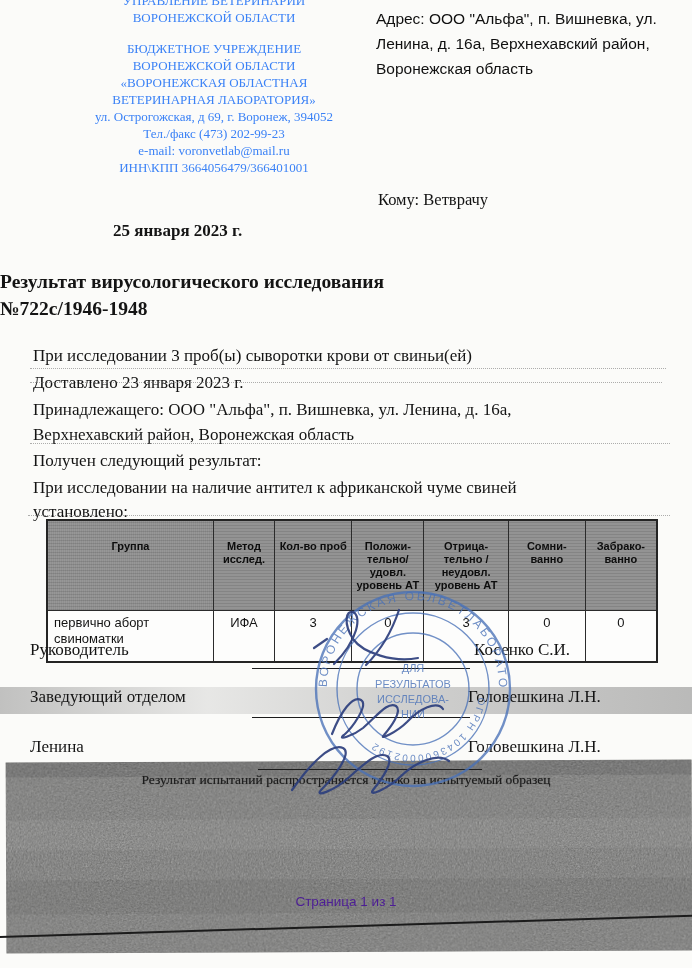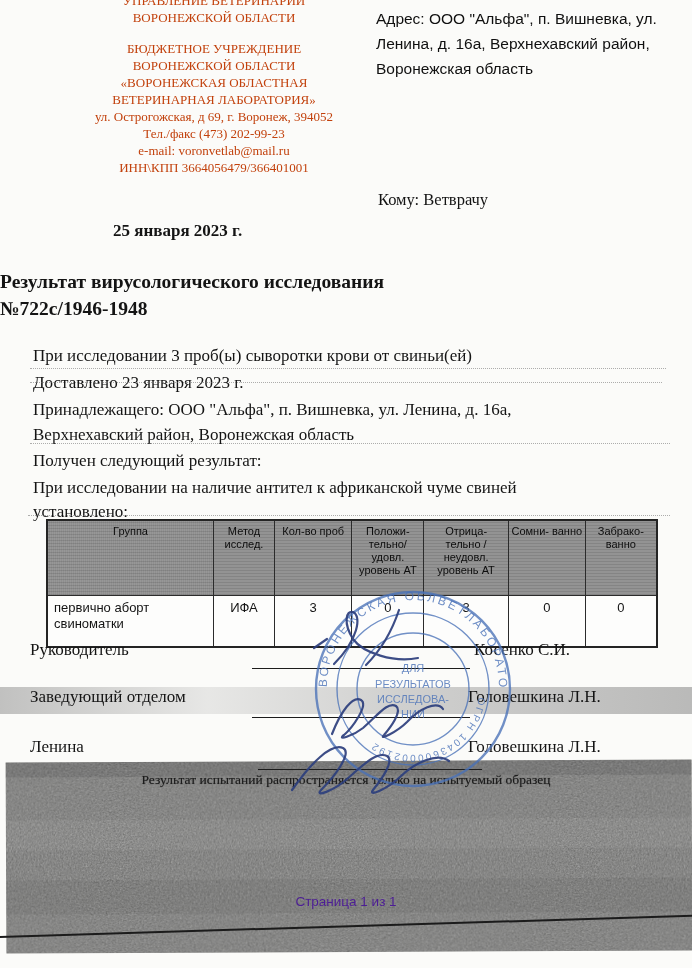--- a/index.html
+++ b/index.html
@@ -1,39 +1,39 @@
 <!DOCTYPE html>
 <html><head>
 <meta charset="utf-8">
 <style>
   html,body{margin:0;padding:0;}
   body{width:692px;height:968px;position:relative;overflow:hidden;
        background:#fbfbf9;font-family:"Liberation Serif",serif;color:#141414;}
   .abs{position:absolute;}
   
-  .lh{left:56px;top:0;width:316px;text-align:center;font-size:13px;line-height:17px;z-index:2;color:#c2410c;}
+  .lh{left:56px;top:0;width:316px;text-align:center;font-size:13px;line-height:17px;z-index:2;color:#3b82f6;}
   .lh .clip{height:9px;overflow:hidden;}
   .lh .clip div{margin-top:-8px;}
   .lh .gap{height:14px;}
   .addr{left:376px;top:6px;width:312px;font-family:"Liberation Sans",sans-serif;
         font-size:15.5px;line-height:25px;z-index:2;color:#101010;}
   .komu{left:378px;top:190px;font-size:16.5px;z-index:2;}
   .docdate{left:113px;top:221px;font-size:17px;font-weight:bold;z-index:2;}
   
   .title{left:0;top:268px;width:692px;text-align:left;font-size:19.5px;font-weight:bold;line-height:27px;z-index:2;}
   
   .bl{left:33px;font-size:17px;line-height:22px;z-index:2;white-space:nowrap;}
   .scanline{border-top:1px dotted #6e6e6e;opacity:.55;height:0;z-index:2;}
   
   table.res{left:46px;top:519px;width:612px;position:absolute;border-collapse:collapse;z-index:2;
             font-family:"Liberation Sans",sans-serif;}
   table.res td,table.res th{border:1px solid #2b2b2b;vertical-align:top;}
   table.res{border:2px solid #242424;}
-  th.hcell{height:70px;font-weight:normal;font-size:11px;line-height:13px;color:#0d0d0d;
-    padding:4px 2px 0 2px;text-align:center;
+  th.hcell{height:70px;font-weight:bold;font-size:11px;line-height:13px;color:#0d0d0d;
+    padding:19px 2px 0 2px;text-align:center;
     background:
       repeating-linear-gradient(0deg, rgba(0,0,0,.10) 0 1px, rgba(0,0,0,0) 1px 3px),
       repeating-linear-gradient(90deg, rgba(255,255,255,.07) 0 1px, rgba(0,0,0,0) 1px 2px),
       #8f8f8f;}
   td.dcell{height:42px;font-size:13px;line-height:16px;padding:4px 6px;text-align:center;background:#fdfdfc;}
   td.dcell.first{text-align:left;padding-right:40px;margin-top:12px;}
   
   .sigrole{left:30px;font-size:17px;z-index:2;}
   .signame{font-size:17px;z-index:2;}
   .sigline{border-bottom:1.6px solid #1c1c1c;height:0;z-index:2;}

